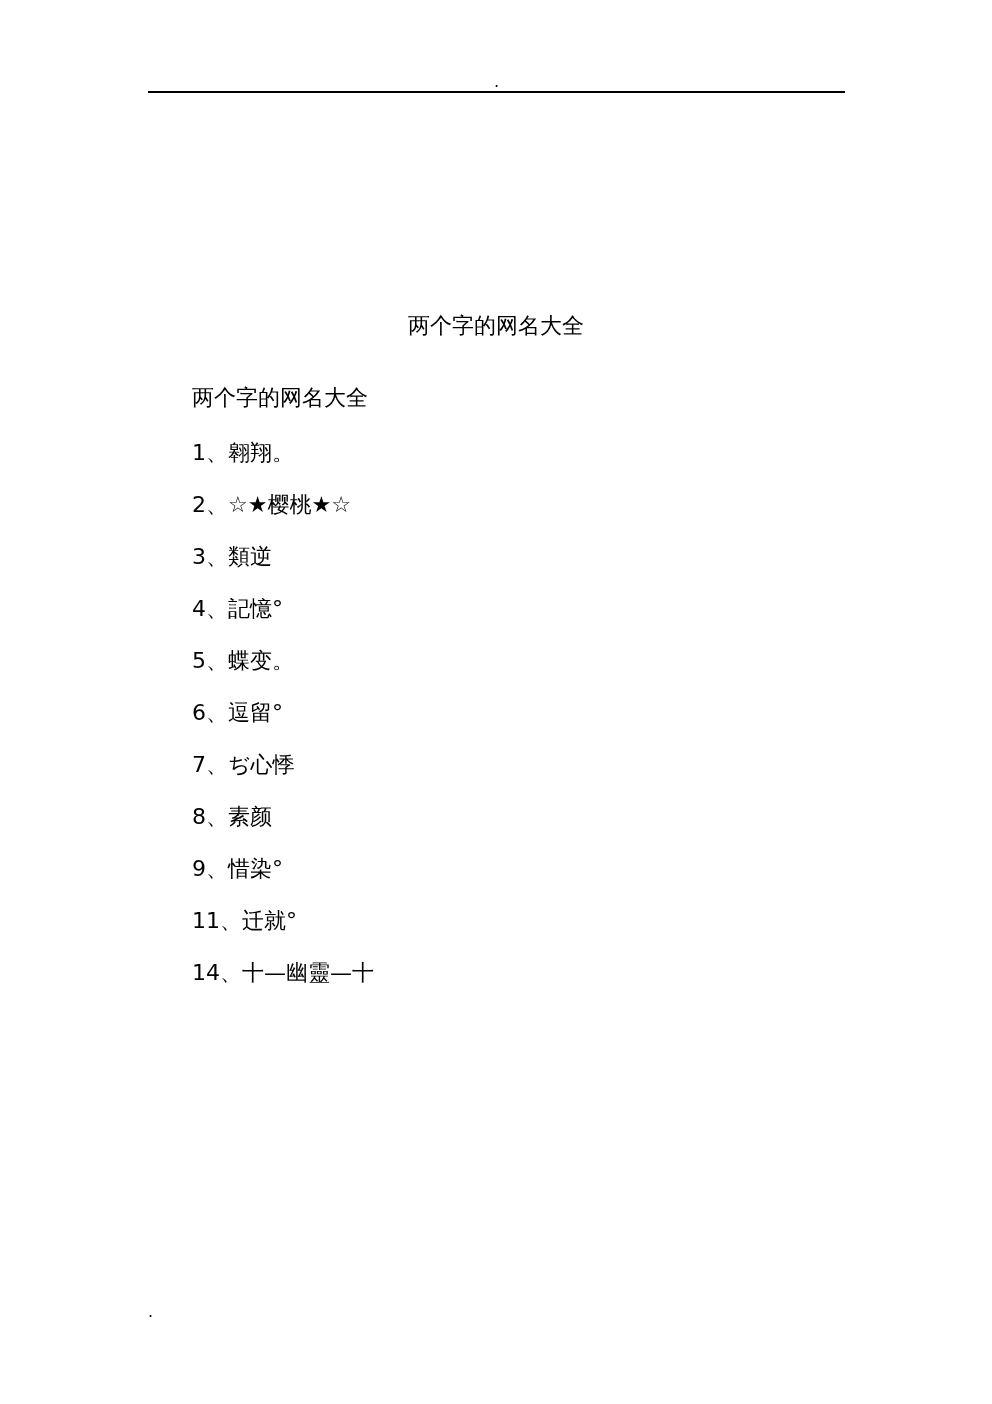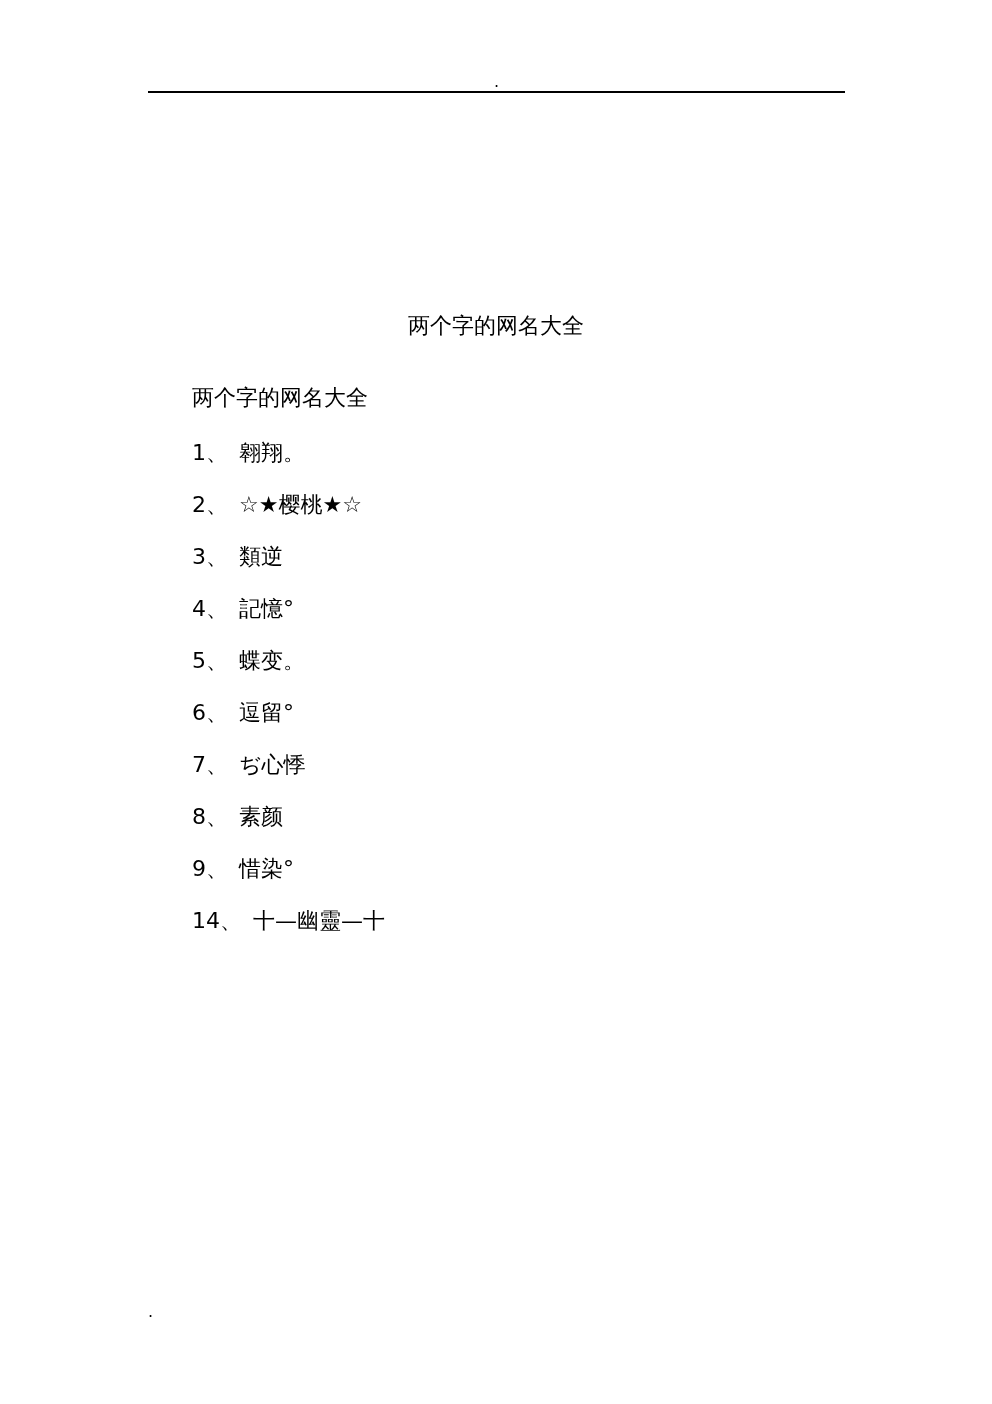--- a/index.html
+++ b/index.html
@@ -62,21 +62,20 @@
     height: 52px;
     display: flex;
     align-items: flex-start;
     font-size: 22px;
     line-height: 26px;
   }
   .row .num {
     white-space: nowrap;
   }
   .row .nick {
-    margin-left: 11px;
     white-space: nowrap;
   }
   
   .footer-mark {
     position: absolute;
     left: 148px;
     top: 1304px;
     font-size: 16px;
     line-height: 1;
   }
@@ -125,20 +124,24 @@
       </div>
       <div class="row">
         <span class="num">8、</span>
         <span class="nick">素颜ゝ</span>
       </div>
       <div class="row">
         <span class="num">9、</span>
         <span class="nick">惜染°</span>
       </div>
       <div class="row">
+        <span class="num">11、</span>
+        <span class="nick">迁就°</span>
+      </div>
+      <div class="row">
         <span class="num">14、</span>
         <span class="nick">十—幽靈—十</span>
       </div>
     </div>
   </div>
 
   <span class="footer-mark">.</span>
 
 </div>
 

